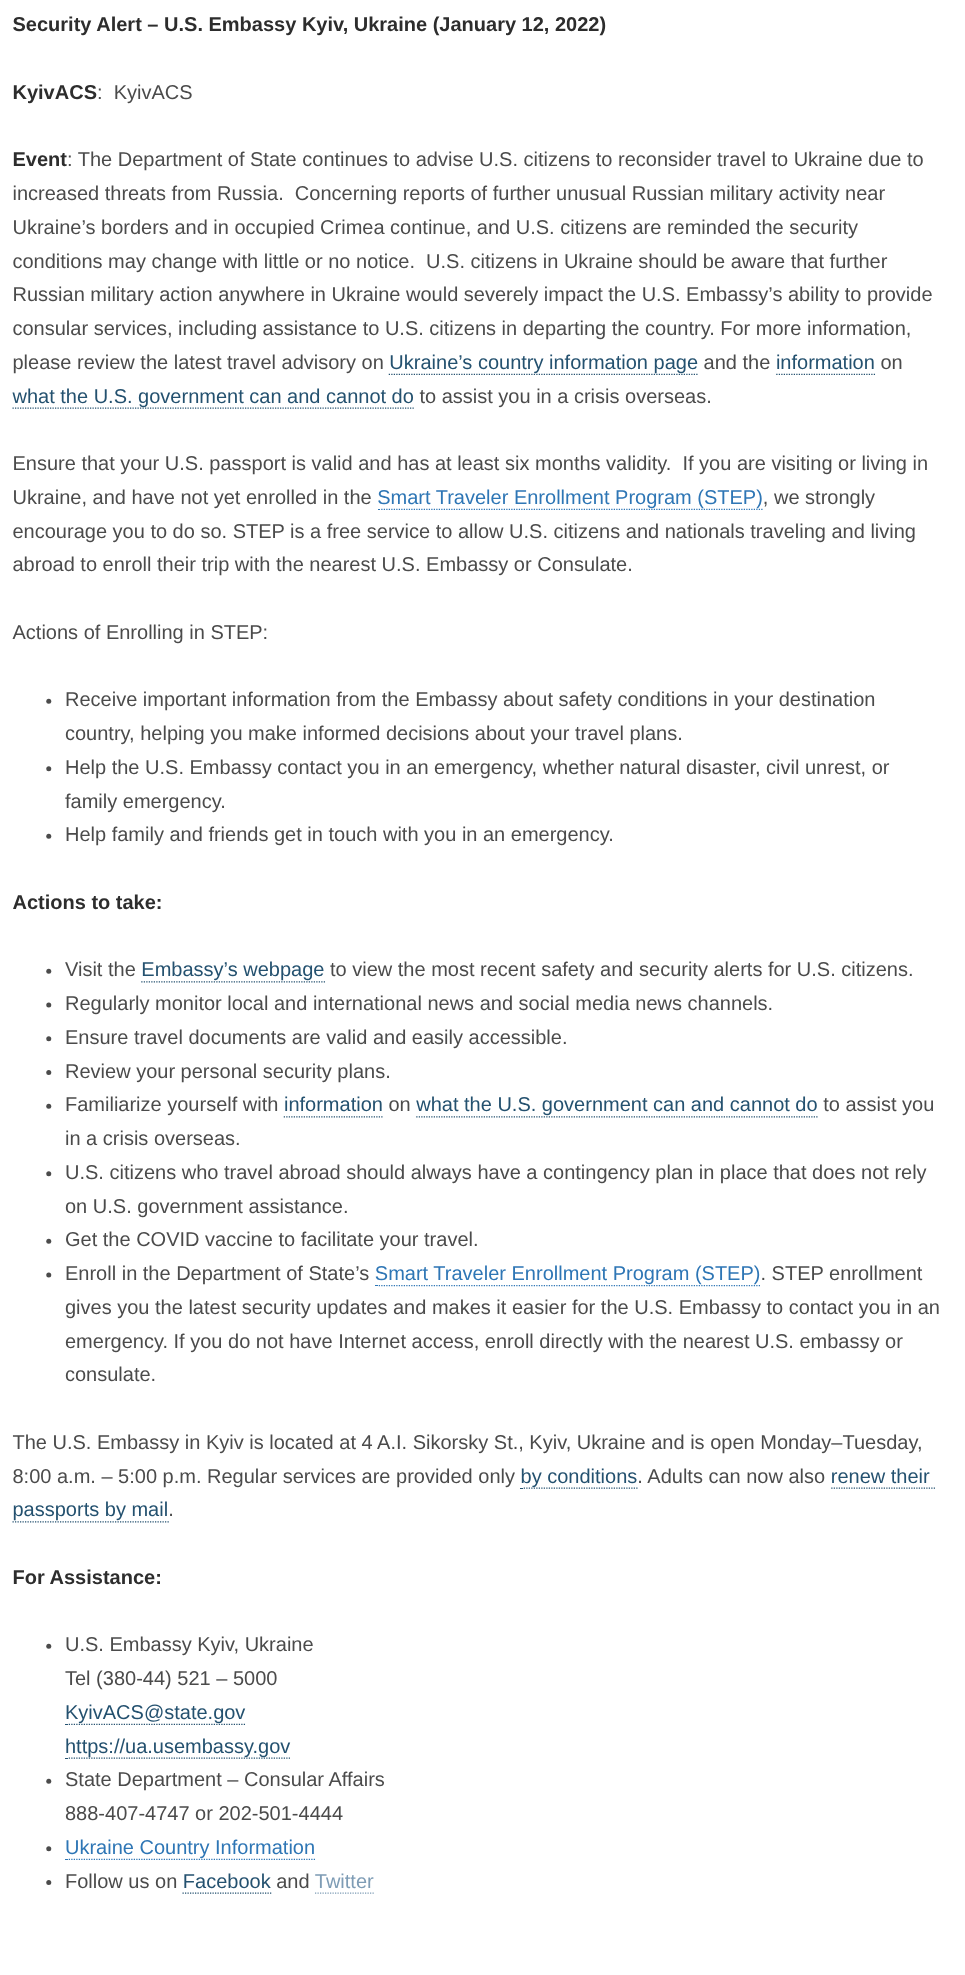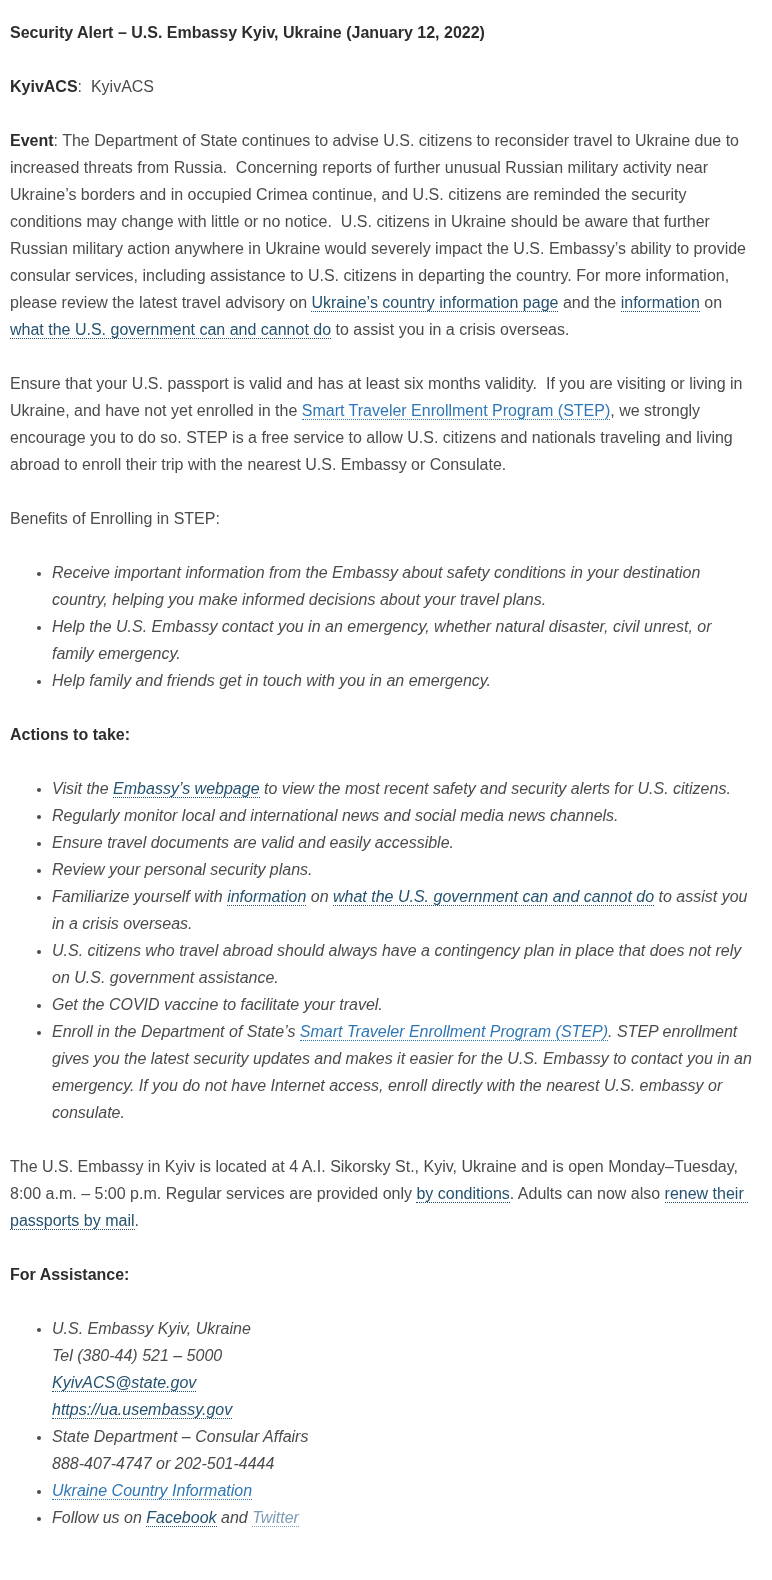--- a/index.html
+++ b/index.html
@@ -7,40 +7,40 @@
     width: 772px;
     box-sizing: border-box;
     padding: 7px 20px 20px 10px;
     font-family: "Liberation Sans", sans-serif;
     font-size: 16px;
     line-height: 27px;
     color: var(--body-text, #4b4b4b);
     background: var(--page-bg, #ffffff);
   }
   .blk { margin: 27px 0; white-space: pre-wrap; }
-  .blk:first-child { margin-top: 12px; }
+  .blk:first-child { margin-top: 0; }
   strong { font-weight: 700; color: var(--heading-text, #2d2d2d); }
   ul.blk { padding-left: 42px; }
-  li { margin: 0; padding: 0; white-space: pre-wrap; font-style: italic; }
+  li { margin: 0; padding: 0; white-space: pre-wrap; }
   li::marker { color: var(--body-text, #4b4b4b); font-size: 13px; }
   a { text-decoration: none; cursor: pointer; border-bottom: 1px dotted currentColor; }
   a.d { color: var(--link-dark, #24516f); }
   a.b { color: var(--link-bright, #2e76b5); }
   a.m { color: var(--link-muted, #7e9cb5); }
 </style>
 </head>
 <body>
 
 <div class="page">
   <article>
       <p class="blk"><strong>Security Alert – U.S. Embassy Kyiv, Ukraine (January 12, 2022)</strong></p>
       <p class="blk"><strong>KyivACS</strong><span>:  KyivACS</span></p>
       <p class="blk"><strong>Event</strong><span>: The Department of State continues to advise U.S. citizens to reconsider travel to Ukraine due to increased threats from Russia.  Concerning reports of further unusual Russian military activity near Ukraine’s borders and in occupied Crimea continue, and U.S. citizens are reminded the security conditions may change with little or no notice.  U.S. citizens in Ukraine should be aware that further Russian military action anywhere in Ukraine would severely impact the U.S. Embassy’s ability to provide consular services, including assistance to U.S. citizens in departing the country. For more information, please review the latest travel advisory on </span><a class="d">Ukraine’s country information page</a><span> and the </span><a class="d">information</a><span> on </span><a class="d">what the U.S. government can and cannot do</a><span> to assist you in a crisis overseas.</span></p>
       <p class="blk"><span>Ensure that your U.S. passport is valid and has at least six months validity.  If you are visiting or living in Ukraine, and have not yet enrolled in the </span><a class="b">Smart Traveler Enrollment Program (STEP)</a><span>, we strongly encourage you to do so. STEP is a free service to allow U.S. citizens and nationals traveling and living abroad to enroll their trip with the nearest U.S. Embassy or Consulate.</span></p>
-      <p class="blk"><span>Benefits of Enrolling in STEP:</span></p>
+      <p class="blk"><span>Actions of Enrolling in STEP:</span></p>
       <ul class="blk"><li><span>Receive important information from the Embassy about safety conditions in your destination country, helping you make informed decisions about your travel plans.</span></li><li><span>Help the U.S. Embassy contact you in an emergency, whether natural disaster, civil unrest, or family emergency.</span></li><li><span>Help family and friends get in touch with you in an emergency.</span></li></ul>
       <p class="blk"><strong>Actions to take:</strong></p>
       <ul class="blk"><li><span>Visit the </span><a class="d">Embassy’s webpage</a><span> to view the most recent safety and security alerts for U.S. citizens.</span></li><li><span>Regularly monitor local and international news and social media news channels.</span></li><li><span>Ensure travel documents are valid and easily accessible.</span></li><li><span>Review your personal security plans.</span></li><li><span>Familiarize yourself with </span><a class="d">information</a><span> on </span><a class="d">what the U.S. government can and cannot do</a><span> to assist you in a crisis overseas.</span></li><li><span>U.S. citizens who travel abroad should always have a contingency plan in place that does not rely on U.S. government assistance.</span></li><li><span>Get the COVID vaccine to facilitate your travel.</span></li><li><span>Enroll in the Department of State’s </span><a class="b">Smart Traveler Enrollment Program (STEP)</a><span>. STEP enrollment gives you the latest security updates and makes it easier for the U.S. Embassy to contact you in an emergency. If you do not have Internet access, enroll directly with the nearest U.S. embassy or consulate.</span></li></ul>
       <p class="blk"><span>The U.S. Embassy in Kyiv is located at 4 A.I. Sikorsky St., Kyiv, Ukraine and is open Monday–Tuesday, 8:00 a.m. – 5:00 p.m. Regular services are provided only </span><a class="d">by conditions</a><span>. Adults can now also </span><a class="d">renew their passports by mail</a><span>.</span></p>
       <p class="blk"><strong>For Assistance:</strong></p>
       <ul class="blk"><li><span>U.S. Embassy Kyiv, Ukraine</span><br><span>Tel (380-44) 521 – 5000</span><br><a class="d">KyivACS@state.gov</a><br><a class="d">https://ua.usembassy.gov</a></li><li><span>State Department – Consular Affairs</span><br><span>888-407-4747 or 202-501-4444</span></li><li><a class="b">Ukraine Country Information</a></li><li><span>Follow us on </span><a class="d">Facebook</a><span> and </span><a class="m">Twitter</a></li></ul>
     </article>
 </div>
 
 </body></html>

